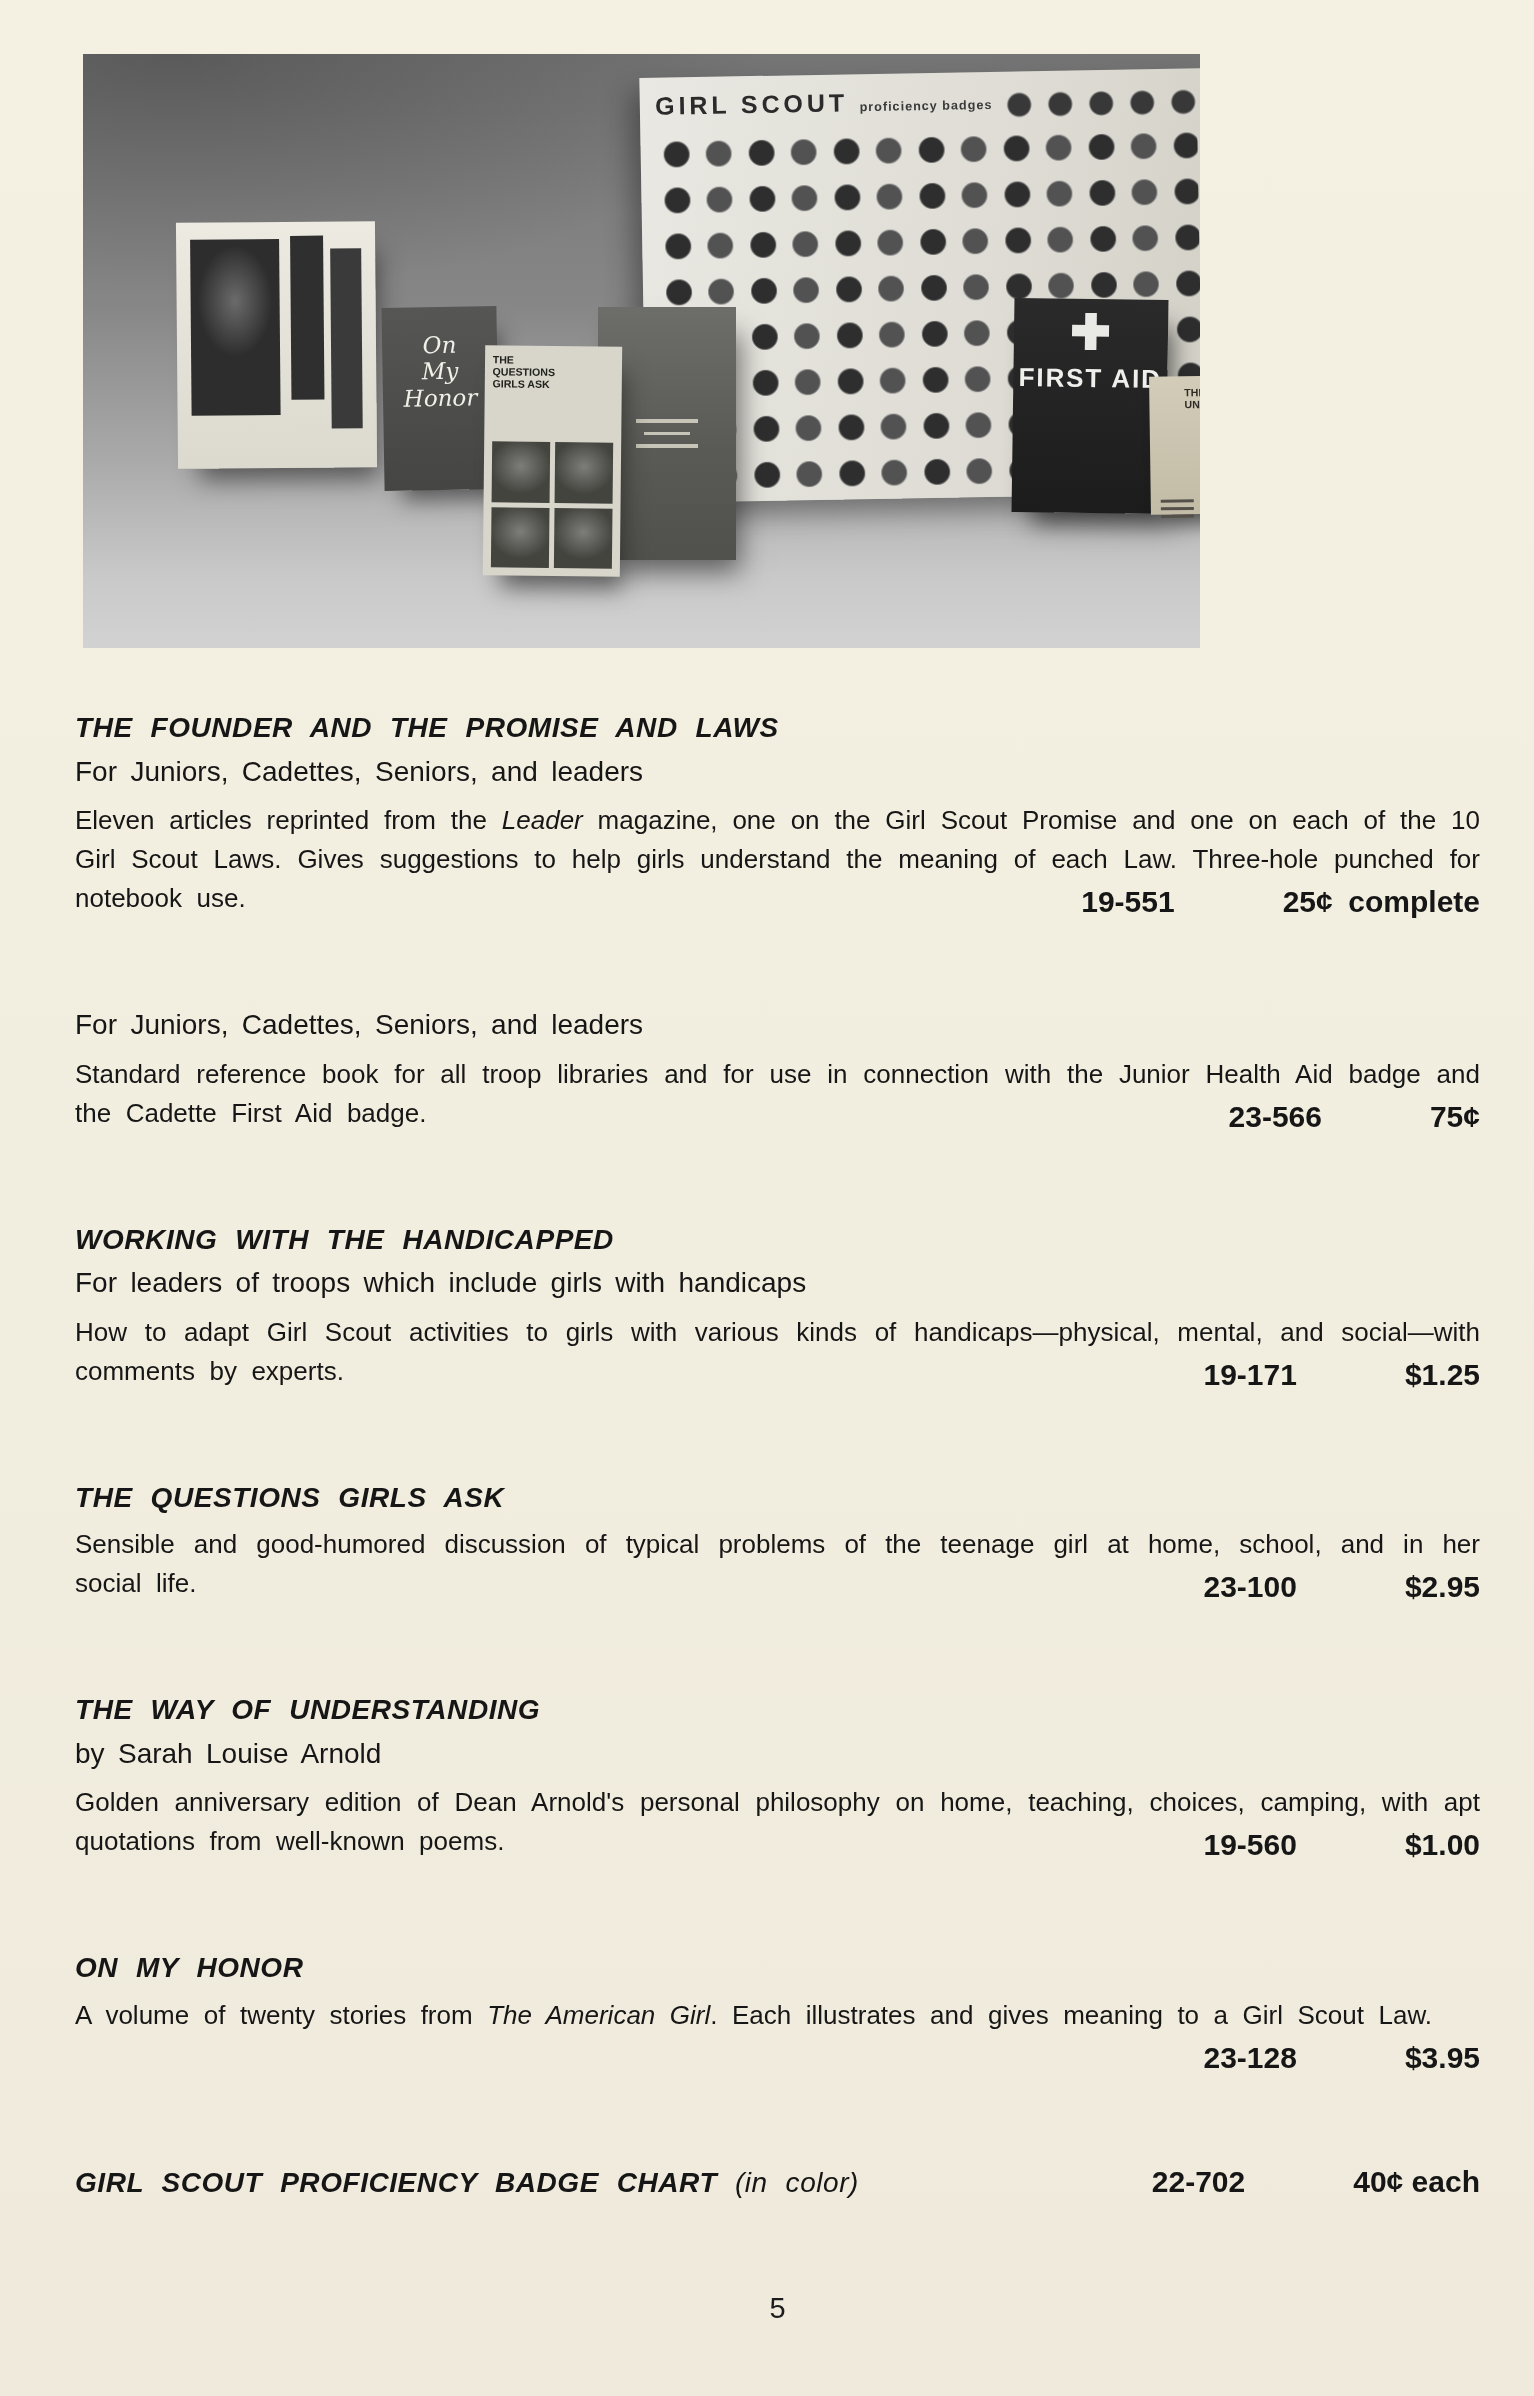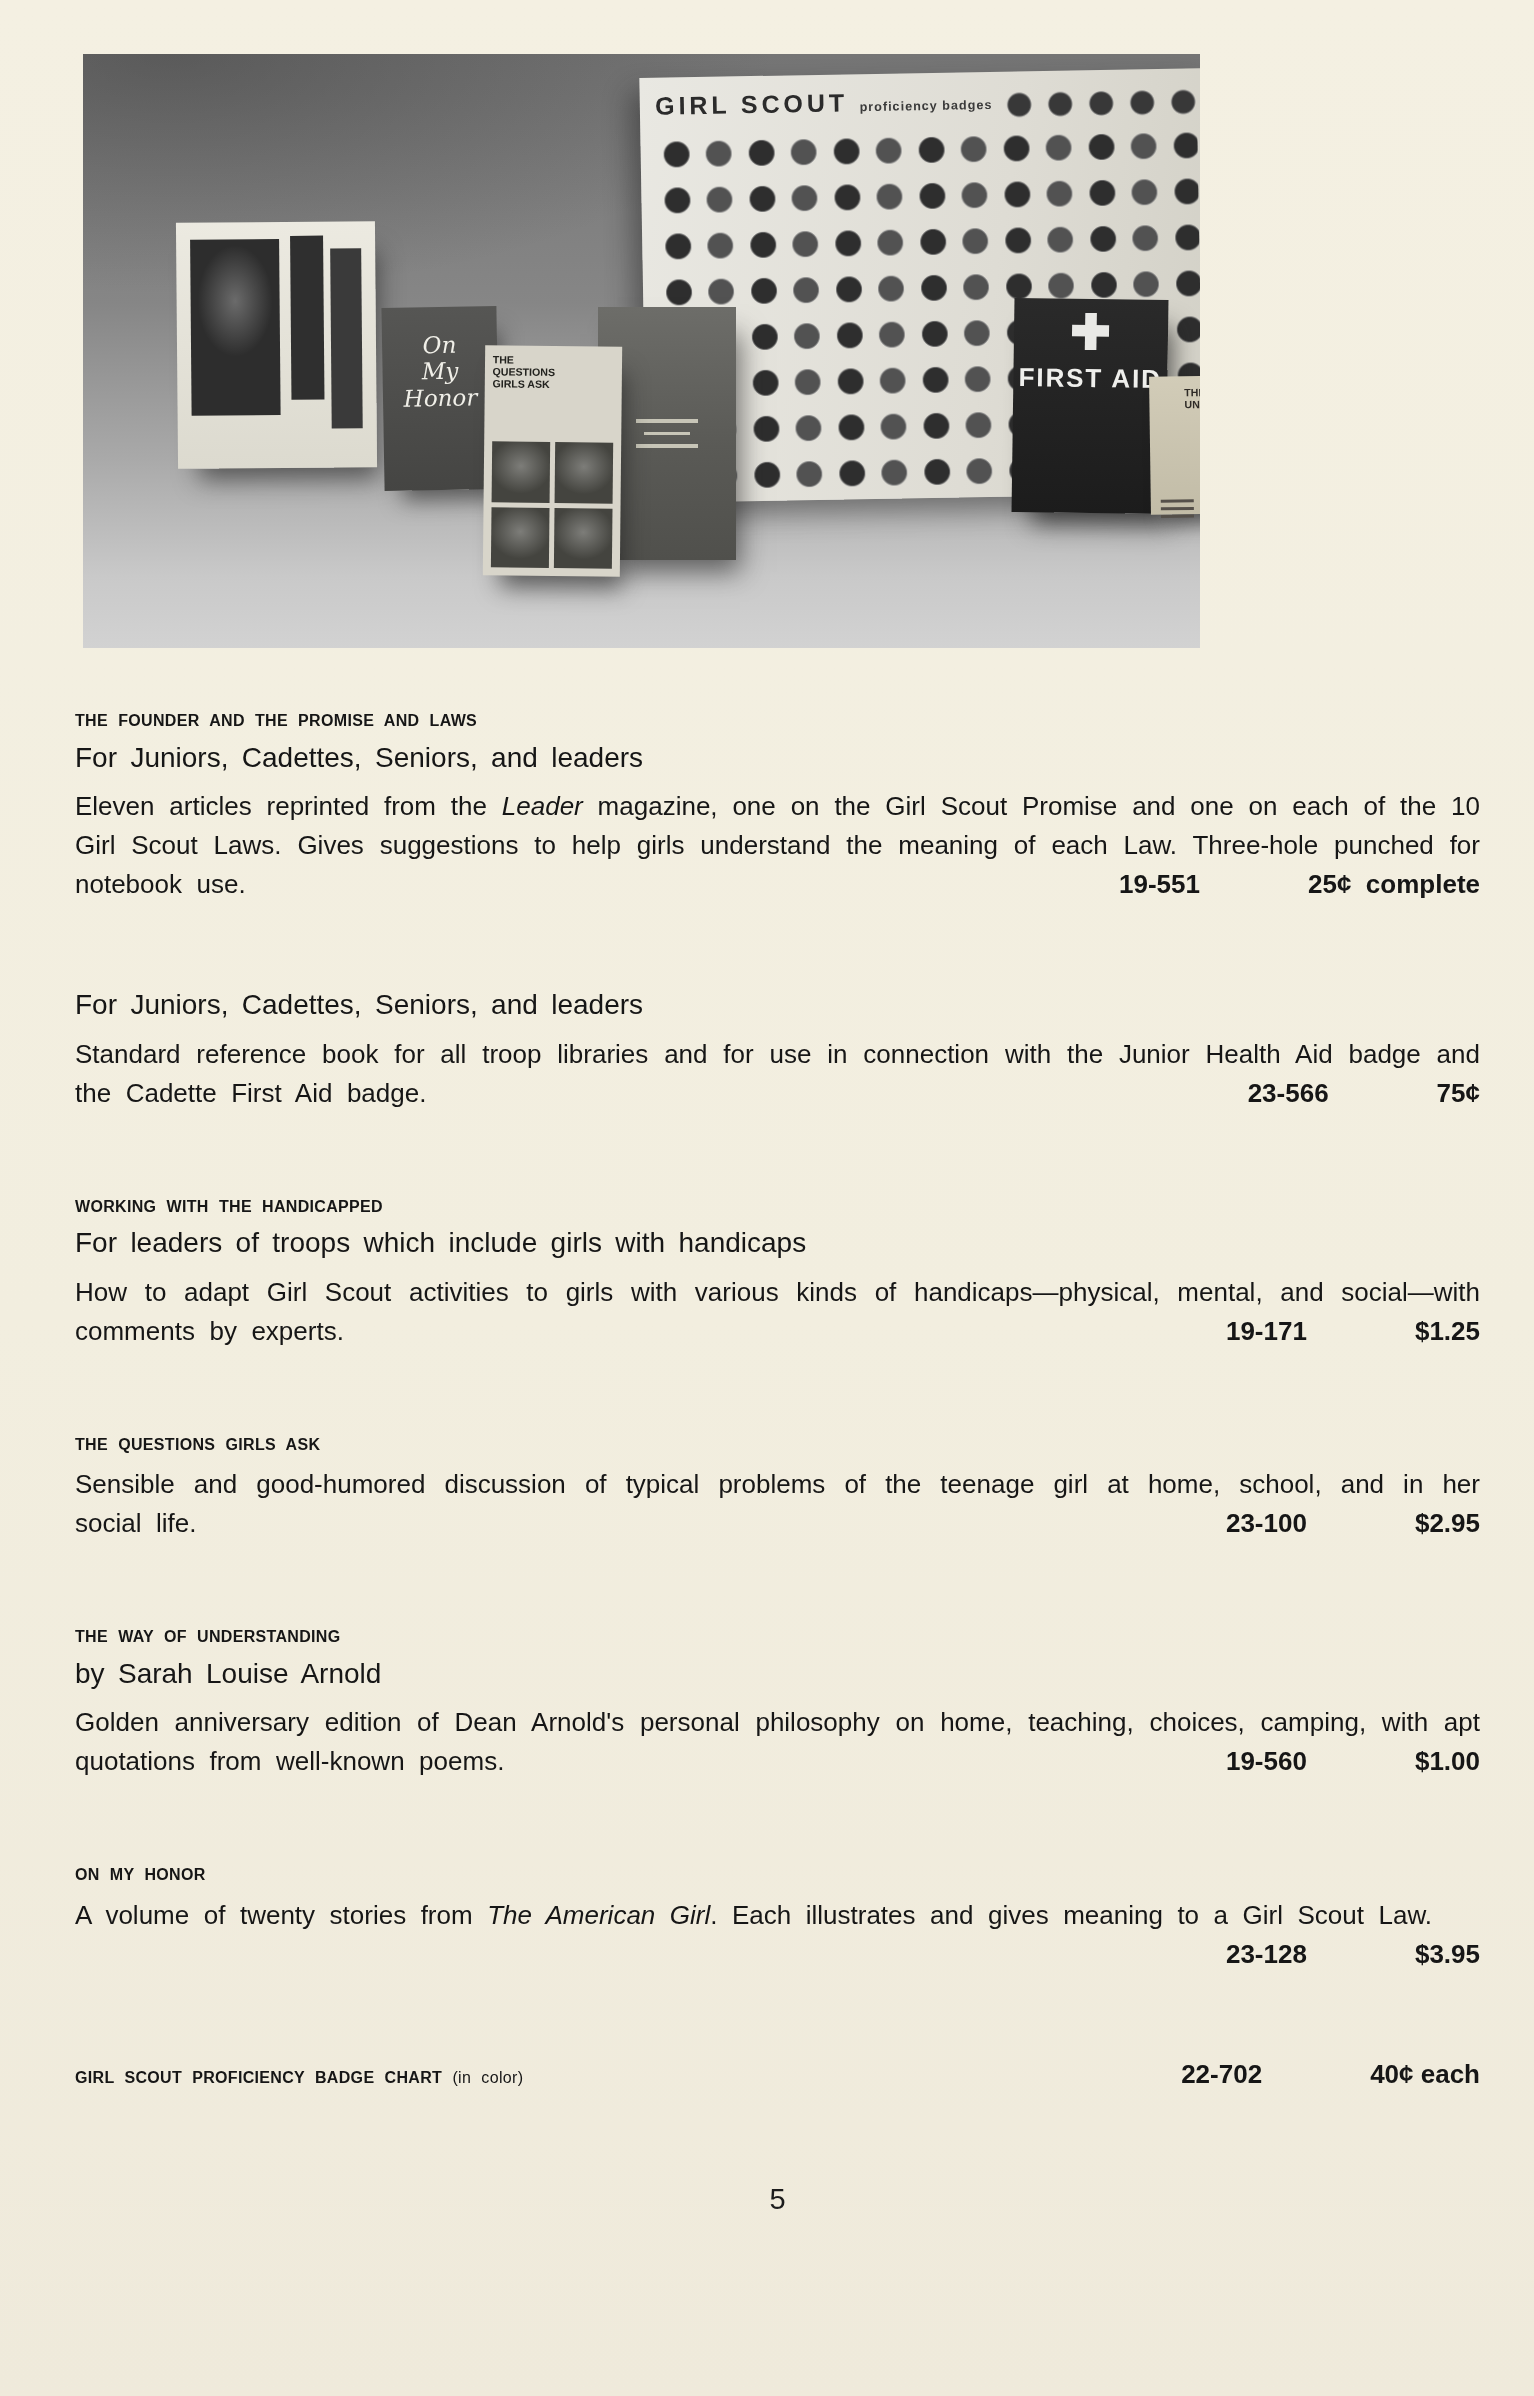--- a/index.html
+++ b/index.html
@@ -134,37 +134,37 @@
     font-size: 10.6px; font-weight: bold; color: #2e2a26; line-height: 1.2; text-transform: uppercase;
   }
   .wayof .w-byline { position: absolute; left: 9.7px; bottom: 11.6px; width: 33px; height: 3.9px;
     background: #55504a; box-shadow: 0 7.7px 0 #55504a, 0 15.4px 0 #55504a; }
 
   
   .listings { margin-top: 64px; }
   .listing { margin: 0 0 85px 0; }
   .listing h2 {
     margin: 0 0 11.6px 0;
-    font-size: 16px; font-weight: bold;
-    letter-spacing: .02em; word-spacing: .34em;
+    font-size: 28px; font-weight: bold;
+    letter-spacing: .02em; word-spacing: .34em; font-style: italic;
   }
   .listing h2 .suffix { font-weight: normal; }
   .audience {
     margin: 0 0 13.5px 0;
     font-size: 28px; word-spacing: .2em;
   }
   .desc {
     margin: 0; font-size: 26px; line-height: 1.5;
     text-align: justify; word-spacing: .28em;
   }
   .desc::after { content: ""; display: block; clear: both; }
   .meta {
     float: right; display: flex; gap: 108px;
     font-weight: bold; white-space: nowrap;
-    font-size: 26px;
+    font-size: 30px;
     justify-content: center;
   }
   .listing-inline {
     display: flex; justify-content: space-between; align-items: baseline;
     margin-bottom: 0;
   }
   .listing-inline h2 { margin: 0; }
   .listing-inline .meta { float: none; }
 
   .page-footer { text-align: center; margin-top: 93px; }

